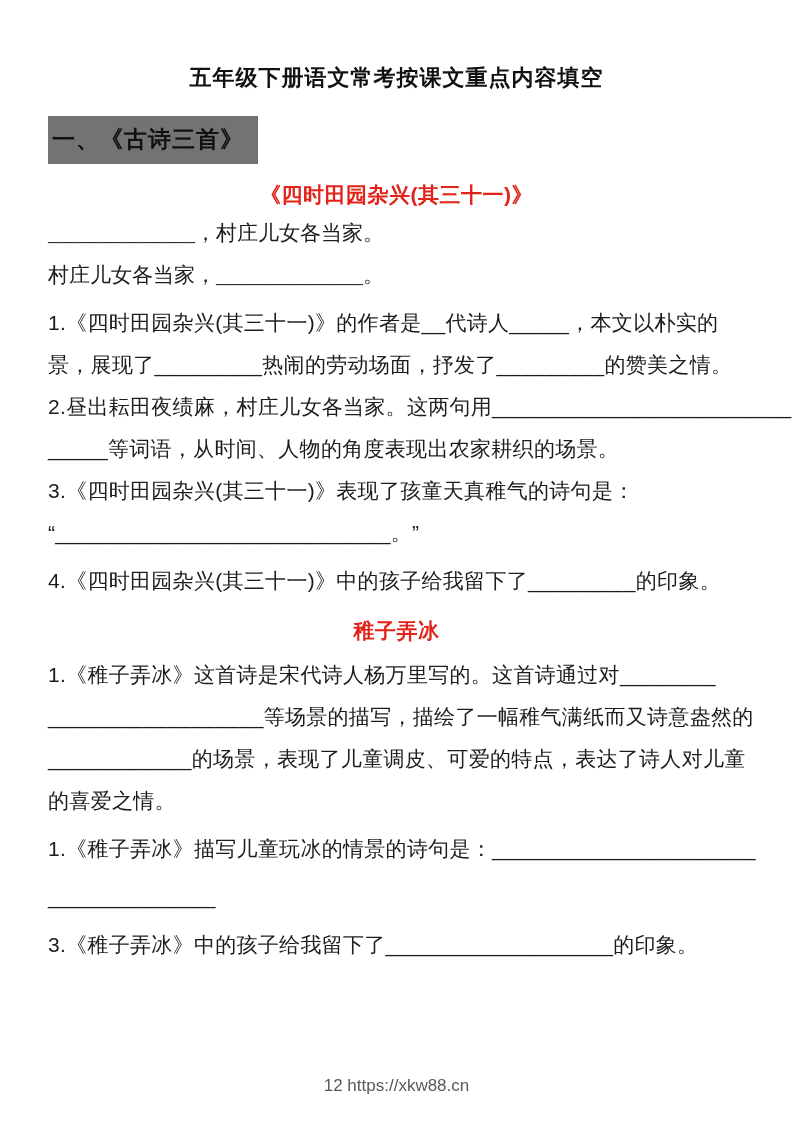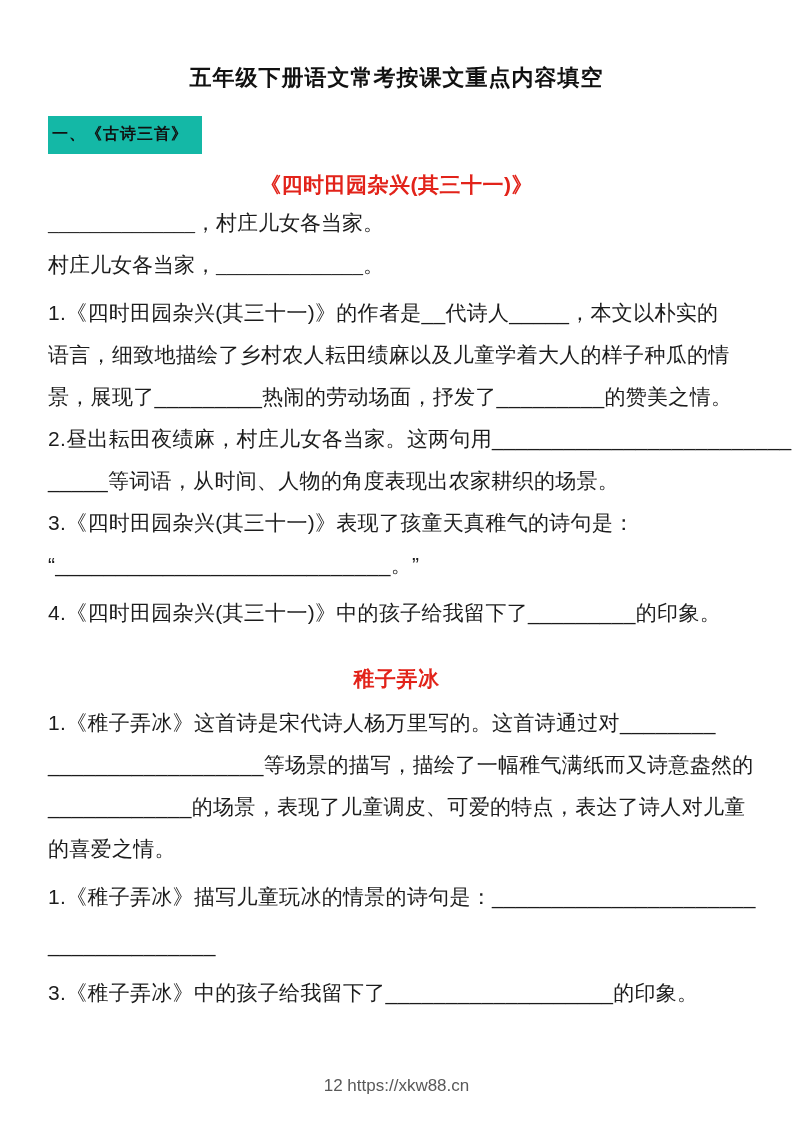--- a/index.html
+++ b/index.html
@@ -8,33 +8,33 @@
     font-family:"Liberation Sans","DejaVu Sans",sans-serif;
     color:#1c1c1c;position:relative;overflow:hidden;
   }
   .page{box-sizing:border-box;width:793px;height:1122px;padding:56px 48px 0 48px;position:relative;}
   .title{
     font-size:22px;font-weight:800;text-align:center;margin:0;
     letter-spacing:1px;color:#111;line-height:44px;
   }
   .section-header{margin-top:16px;}
   .hl{
-    display:inline-block;background:#14b8a6;color:#111;
-    font-size:16px;font-weight:800;padding:8px 14px 9px 4px;letter-spacing:1px;
+    display:inline-block;background:#737373;color:#111;
+    font-size:23px;font-weight:800;padding:8px 14px 9px 4px;letter-spacing:1px;
   }
   .red-heading{
     color:#e2231a;font-size:21px;font-weight:800;text-align:center;
     margin:14px 0 0 0;line-height:34px;letter-spacing:0.5px;
   }
   .poem{ text-align:left;font-family:Liberation Serif, serif; }
   .pline{font-size:21px;line-height:42px;white-space:nowrap;}
   .questions{margin-top:6px;}
   .qline{font-size:21px;line-height:42px;white-space:nowrap;letter-spacing:0.3px;}
   .q-gap{margin-top:6px;}
-  .big-gap{margin-top:28px;}
+  .big-gap{margin-top:12px;}
   .footer{
     position:absolute;left:0;bottom:26px;width:100%;
     text-align:center;color:#595959;font-size:17px;
   }
 </style>
 </head>
 <body>
 
 <div class="page">
 
@@ -46,21 +46,20 @@
 
   <h2 class="red-heading">《四时田园杂兴(其三十一)》</h2>
 
   <div class="poem">
     <div class="pline">______________，村庄儿女各当家。</div>
     <div class="pline">村庄儿女各当家，______________。</div>
   </div>
 
   <div class="questions">
     <div class="qline">1.《四时田园杂兴(其三十一)》的作者是__代诗人_____，本文以朴实的</div>
-    <div class="qline">语言，细致地描绘了乡村农人耘田绩麻以及儿童学着大人的样子种瓜的情</div>
     <div class="qline">景，展现了_________热闹的劳动场面，抒发了_________的赞美之情。</div>
     <div class="qline">2.昼出耘田夜绩麻，村庄儿女各当家。这两句用_________________________</div>
     <div class="qline">_____等词语，从时间、人物的角度表现出农家耕织的场景。</div>
     <div class="qline">3.《四时田园杂兴(其三十一)》表现了孩童天真稚气的诗句是：</div>
     <div class="qline">“____________________________。”</div>
     <div class="qline q-gap">4.《四时田园杂兴(其三十一)》中的孩子给我留下了_________的印象。</div>
   </div>
 
   <h2 class="red-heading big-gap">稚子弄冰</h2>
 

